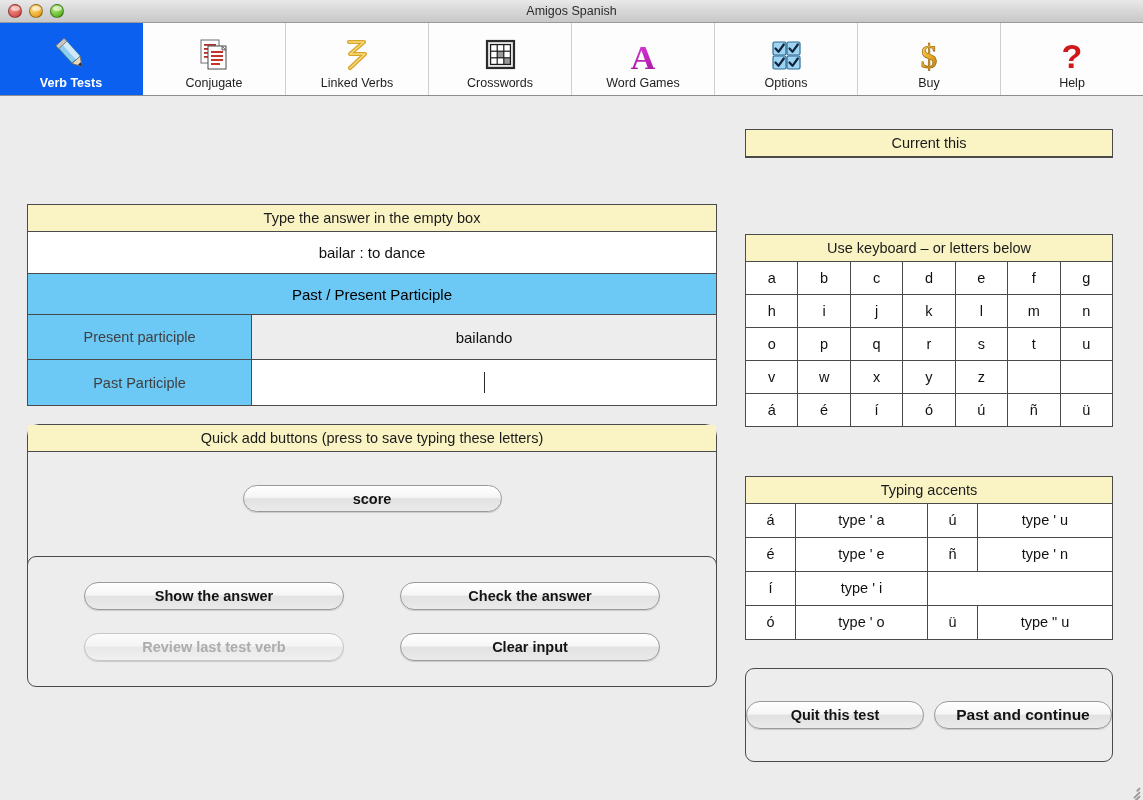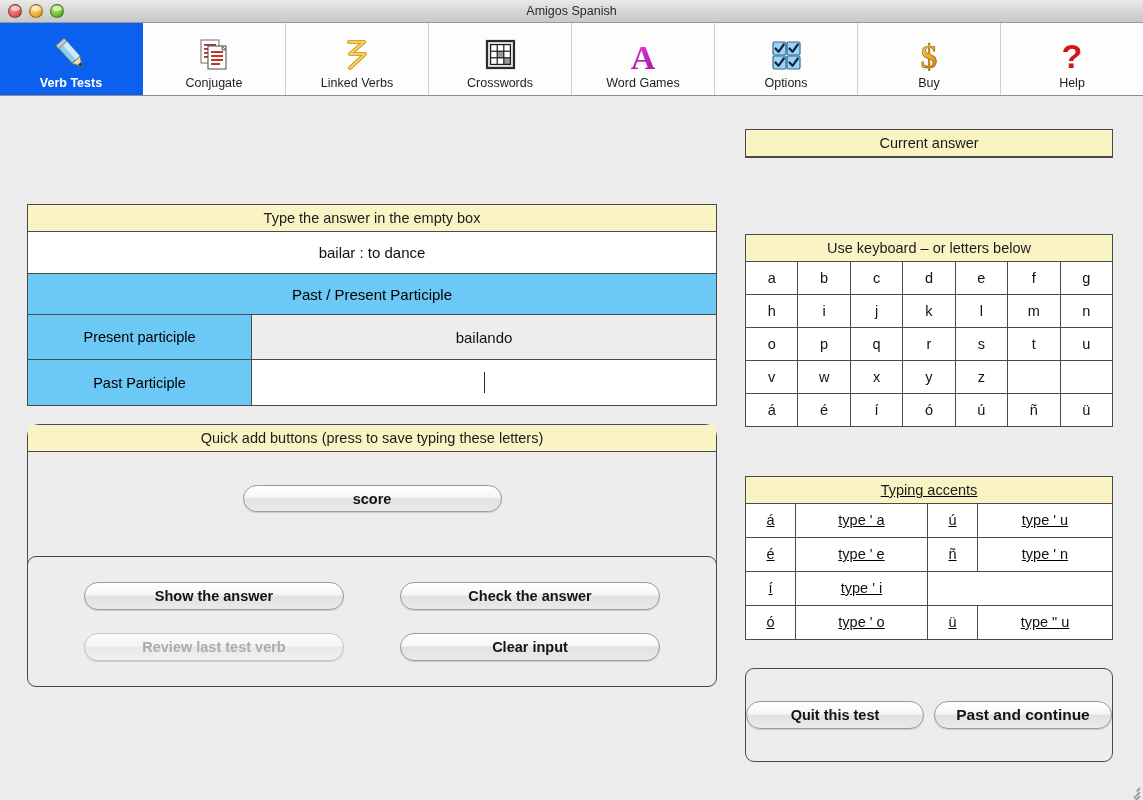--- a/index.html
+++ b/index.html
@@ -66,21 +66,21 @@
   }
   .verb-section{
     height:41px;line-height:41px;text-align:center;font-size:15px;color:#000000;
     background:#6CC8F5;border-bottom:1px solid #4a4a4a;box-sizing:border-box;font-weight:500;
   }
   .verb-row{display:flex;height:45px;border-bottom:1px solid #4a4a4a;box-sizing:border-box;}
   .verb-row:last-child{border-bottom:none;}
   .verb-row .lbl{
     width:224px;background:#6CC8F5;border-right:1px solid #4a4a4a;
     display:flex;align-items:center;justify-content:center;
-    font-size:14.5px;color:#000000;box-sizing:border-box;
+    font-size:14.5px;color:#404040;box-sizing:border-box;
   }
   .verb-row .val{
     flex:1;display:flex;align-items:center;justify-content:center;
     font-size:15px;color:#111;background:#ededed;box-sizing:border-box;
   }
   .verb-row .val.input{background:#ffffff;position:relative;}
   .caret{display:inline-block;width:1px;height:21px;background:#2a2a2a;}
 
   
   #quickadd-panel{
@@ -124,21 +124,21 @@
   .key-row{display:flex;border-bottom:1px solid #4a4a4a;}
   .key-row:last-child{border-bottom:none;}
   .key-cell{
     flex:1 1 0;height:32px;line-height:32px;text-align:center;
     font-size:14.5px;color:#111;background:#fff;
     border-right:1px solid #4a4a4a;box-sizing:border-box;cursor:default;
   }
   .key-cell:last-child{border-right:none;}
   .key-cell.empty{cursor:default;}
 
-  #accents-panel{position:absolute;left:745px;top:476px;width:368px;text-decoration:underline;}
+  #accents-panel{position:absolute;left:745px;top:476px;width:368px;}
   .acc-row{display:flex;border-bottom:1px solid #4a4a4a;}
   .acc-row:last-child{border-bottom:none;}
   .acc-c1{width:50px;}
   .acc-c2{width:132px;}
   .acc-c3{width:50px;}
   .acc-c4{flex:1;}
   .acc-cell{
     height:33px;line-height:33px;text-align:center;font-size:14.5px;color:#111;
     background:#fff;border-right:1px solid #4a4a4a;box-sizing:border-box;
   }
@@ -332,21 +332,21 @@
   <div id="actions-panel">
     <div class="act-grid">
       <div class="aqua act-btn">Show the answer</div>
       <div class="aqua act-btn">Check the answer</div>
       <div class="aqua act-btn disabled">Review last test verb</div>
       <div class="aqua act-btn">Clear input</div>
     </div>
   </div>
 
   <div id="score-panel" class="panel-table">
-    <div class="ptitle">Current answer</div>
+    <div class="ptitle">Current this</div>
   </div>
 
   <div id="keys-panel" class="panel-table">
     <div class="ptitle">Use keyboard – or letters below</div>
     <div id="keys-body">
         <div class="key-row">
           <div class="key-cell">a</div>
           <div class="key-cell">b</div>
           <div class="key-cell">c</div>
           <div class="key-cell">d</div>

